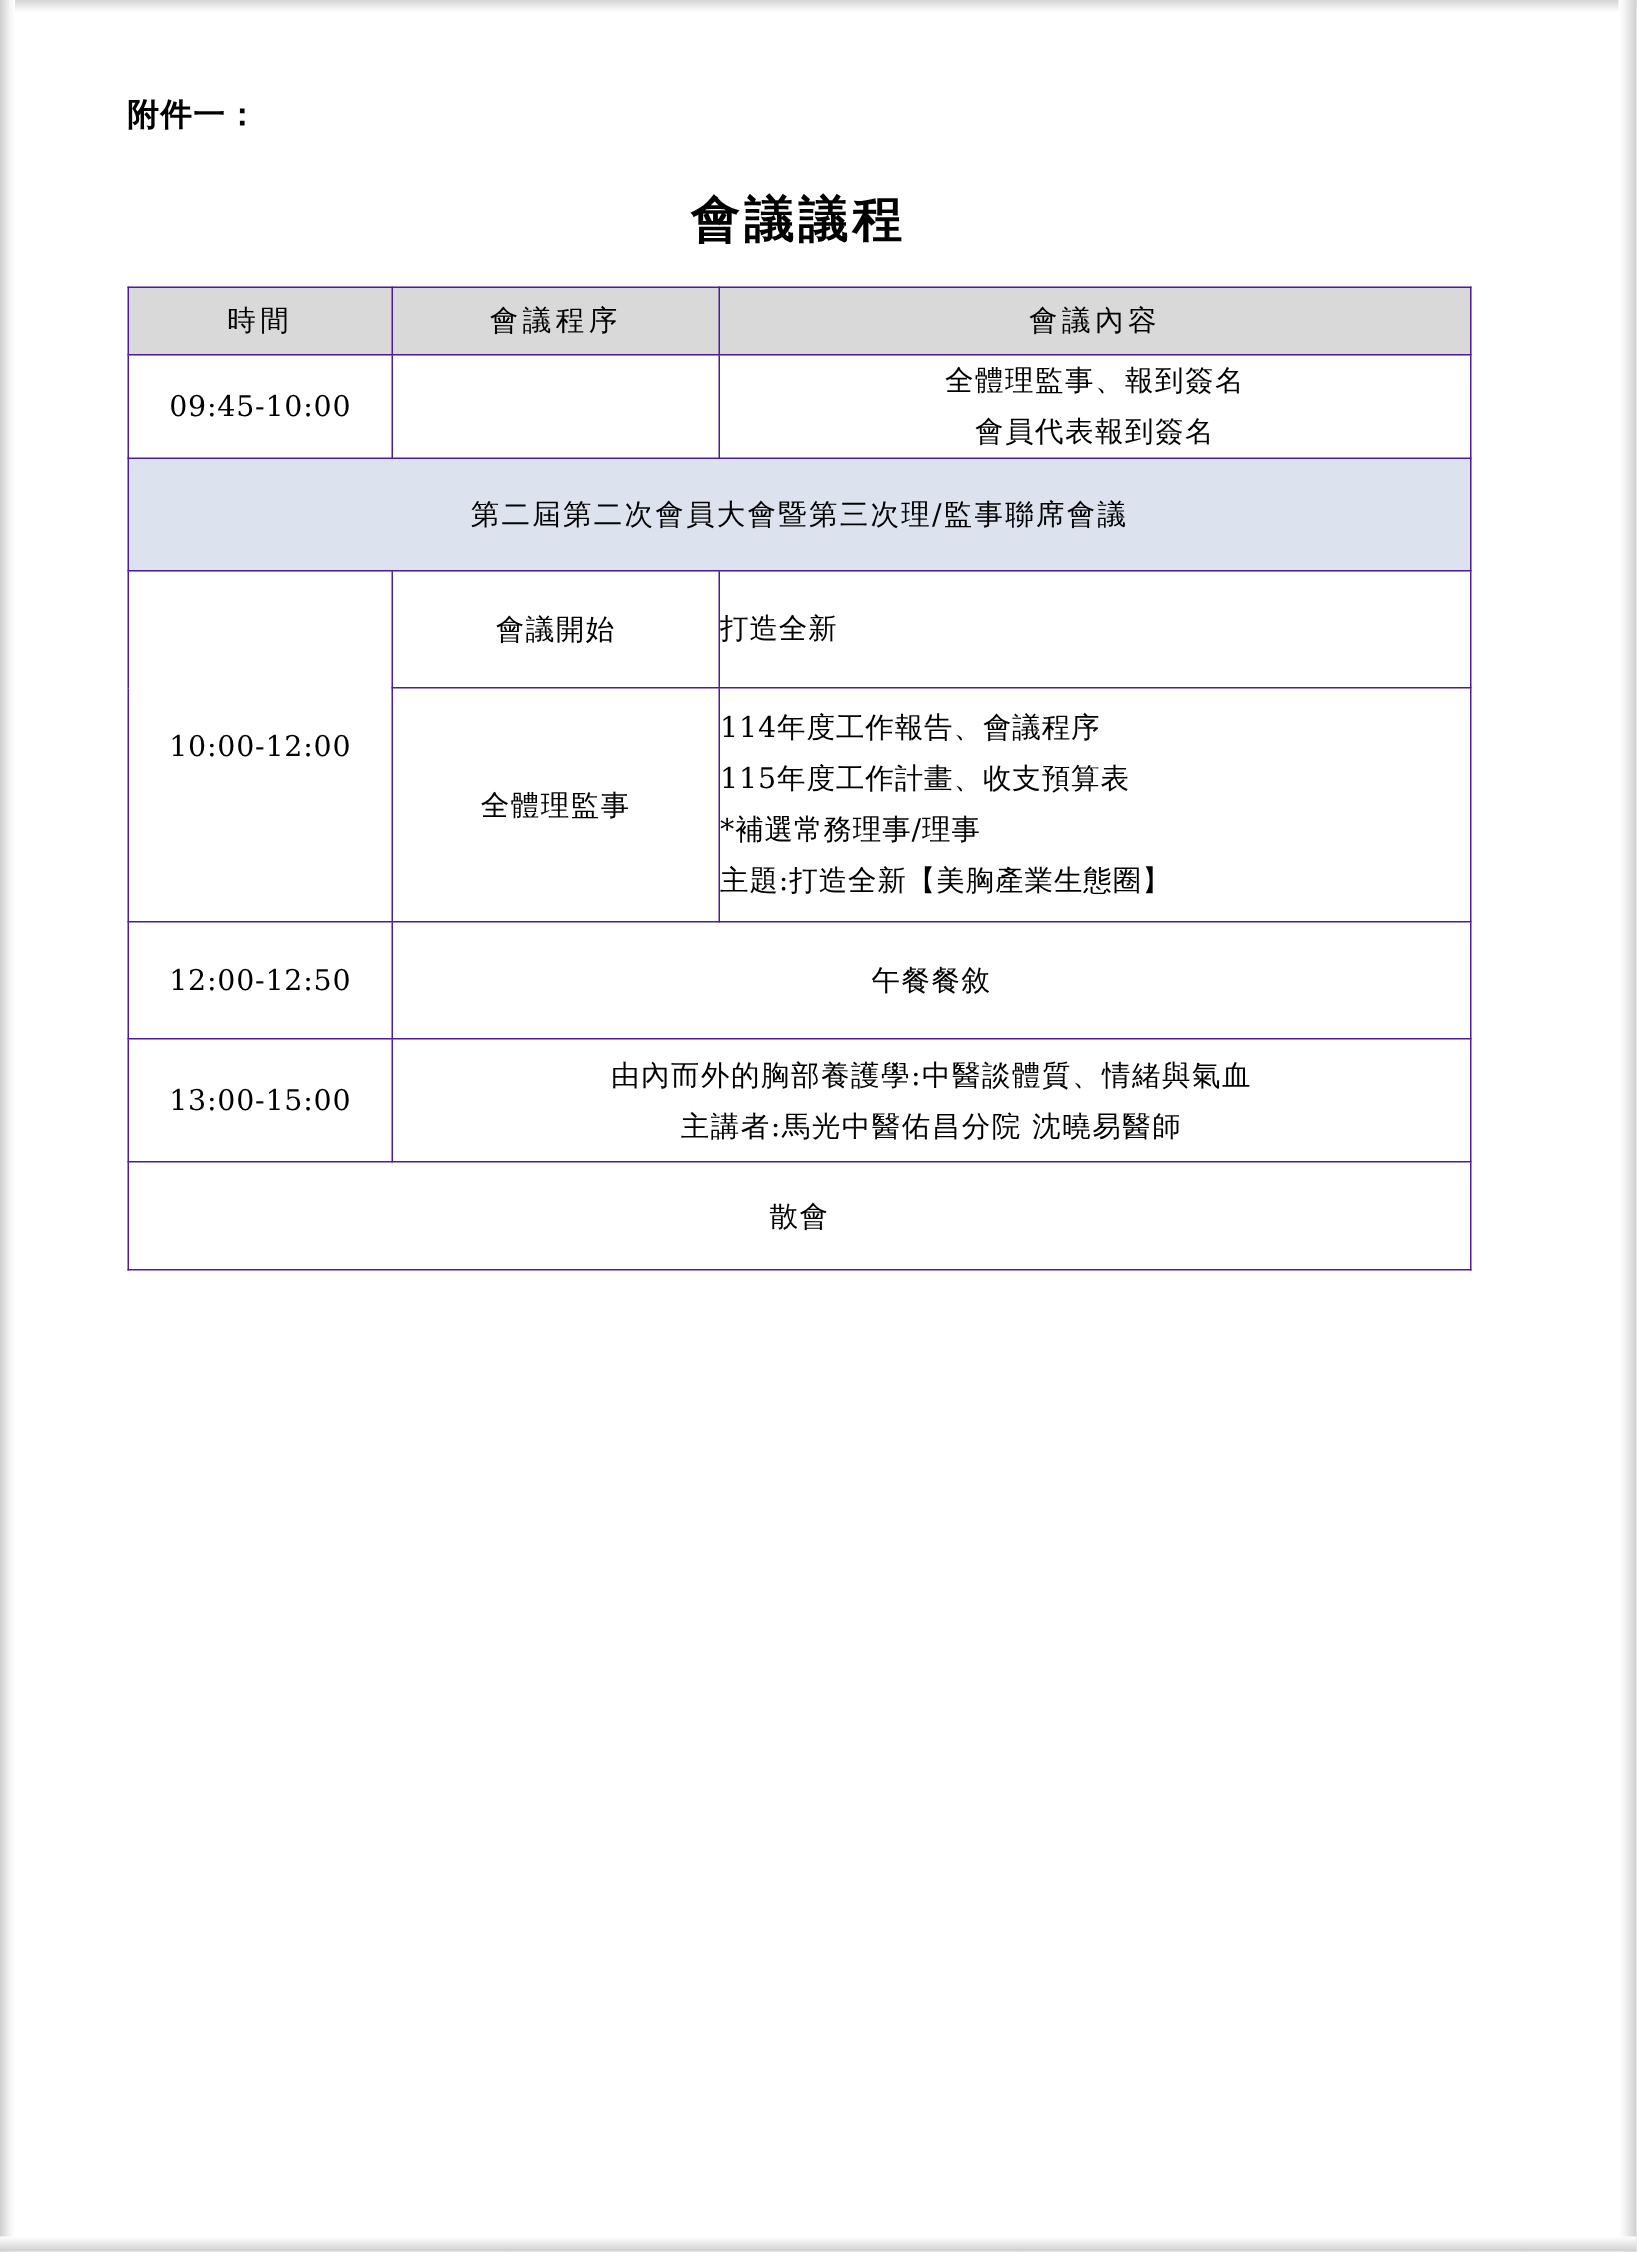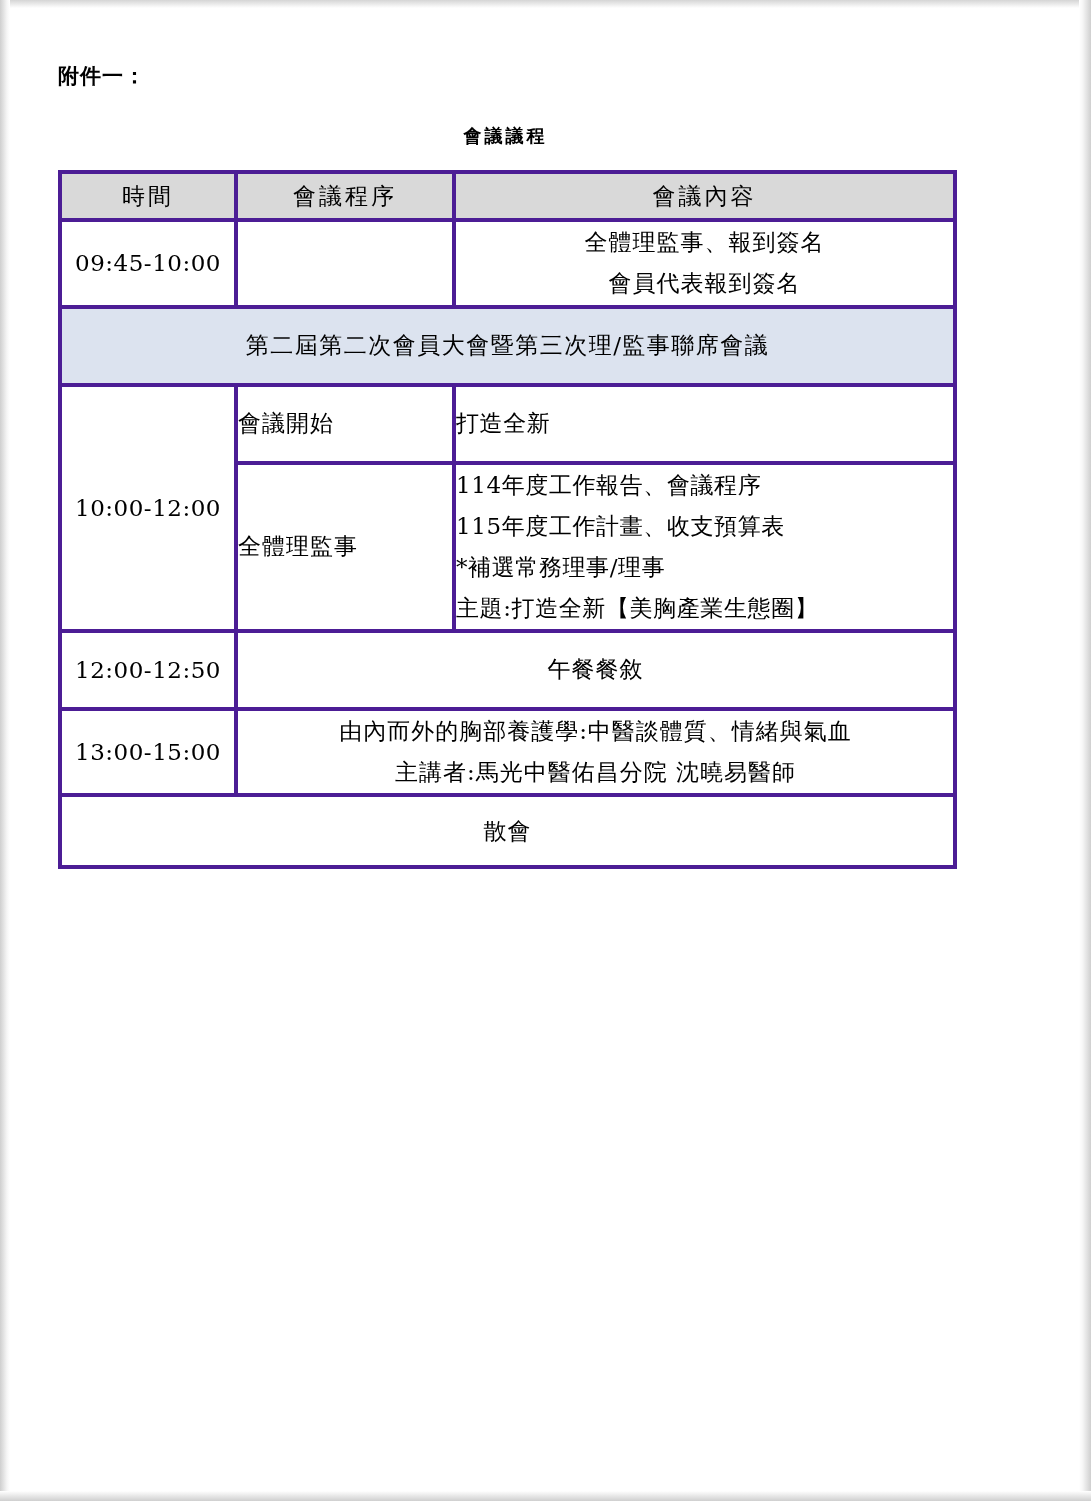--- a/index.html
+++ b/index.html
@@ -41,69 +41,69 @@
     background: linear-gradient(to bottom, #d5d5d5, #ffffff);
   }
   .page-edge-bottom {
     position: absolute;
     left: 0; bottom: 0; width: 1091px; height: 10px;
     background: linear-gradient(to top, #cfcfcf, #ffffff);
   }
 
   .content {
     position: absolute;
-    left: 58px;
+    left: 85px;
     top: 62px;
     width: 895px;
   }
 
   .attachment-label {
     font-size: 21px;
     font-weight: bold;
     letter-spacing: 1px;
     margin: 0 0 34px 0;
     font-family: "DejaVu Serif", "Liberation Serif", serif;
   }
 
   .doc-title {
     text-align: center;
-    font-size: 18px;
+    font-size: 33px;
     font-weight: bold;
     letter-spacing: 3px;
     margin: 0 0 22px 0;
     font-family: Liberation Mono, monospace;
   }
 
   table.agenda {
     border-collapse: collapse;
     width: 895px;
     table-layout: fixed;
   }
   table.agenda td, table.agenda th {
-    border: 4px solid #4c1d95;
-    font-size: 23px;
+    border: 1px solid #4c1d95;
+    font-size: 19px;
     font-weight: normal;
     padding: 0;
     vertical-align: middle;
   }
   col.c-time   { width: 176px; }
   col.c-proc   { width: 218px; }
   col.c-cont   { width: 501px; }
 
   thead th {
     background: #d9d9d9;
     text-align: center;
     font-weight: bold;
     height: 44px;
     letter-spacing: 3px;
     font-size: 19px;
   }
 
   .cell-center {
-    text-align: left;
+    text-align: center;
     letter-spacing: 1px;
   }
   .cell-time {
     text-align: center;
     letter-spacing: 0.5px;
     font-family: "DejaVu Serif", "Liberation Serif", serif;
     font-size: 18.5px;
   }
   .cell-pad {
     padding: 12px 16px;

